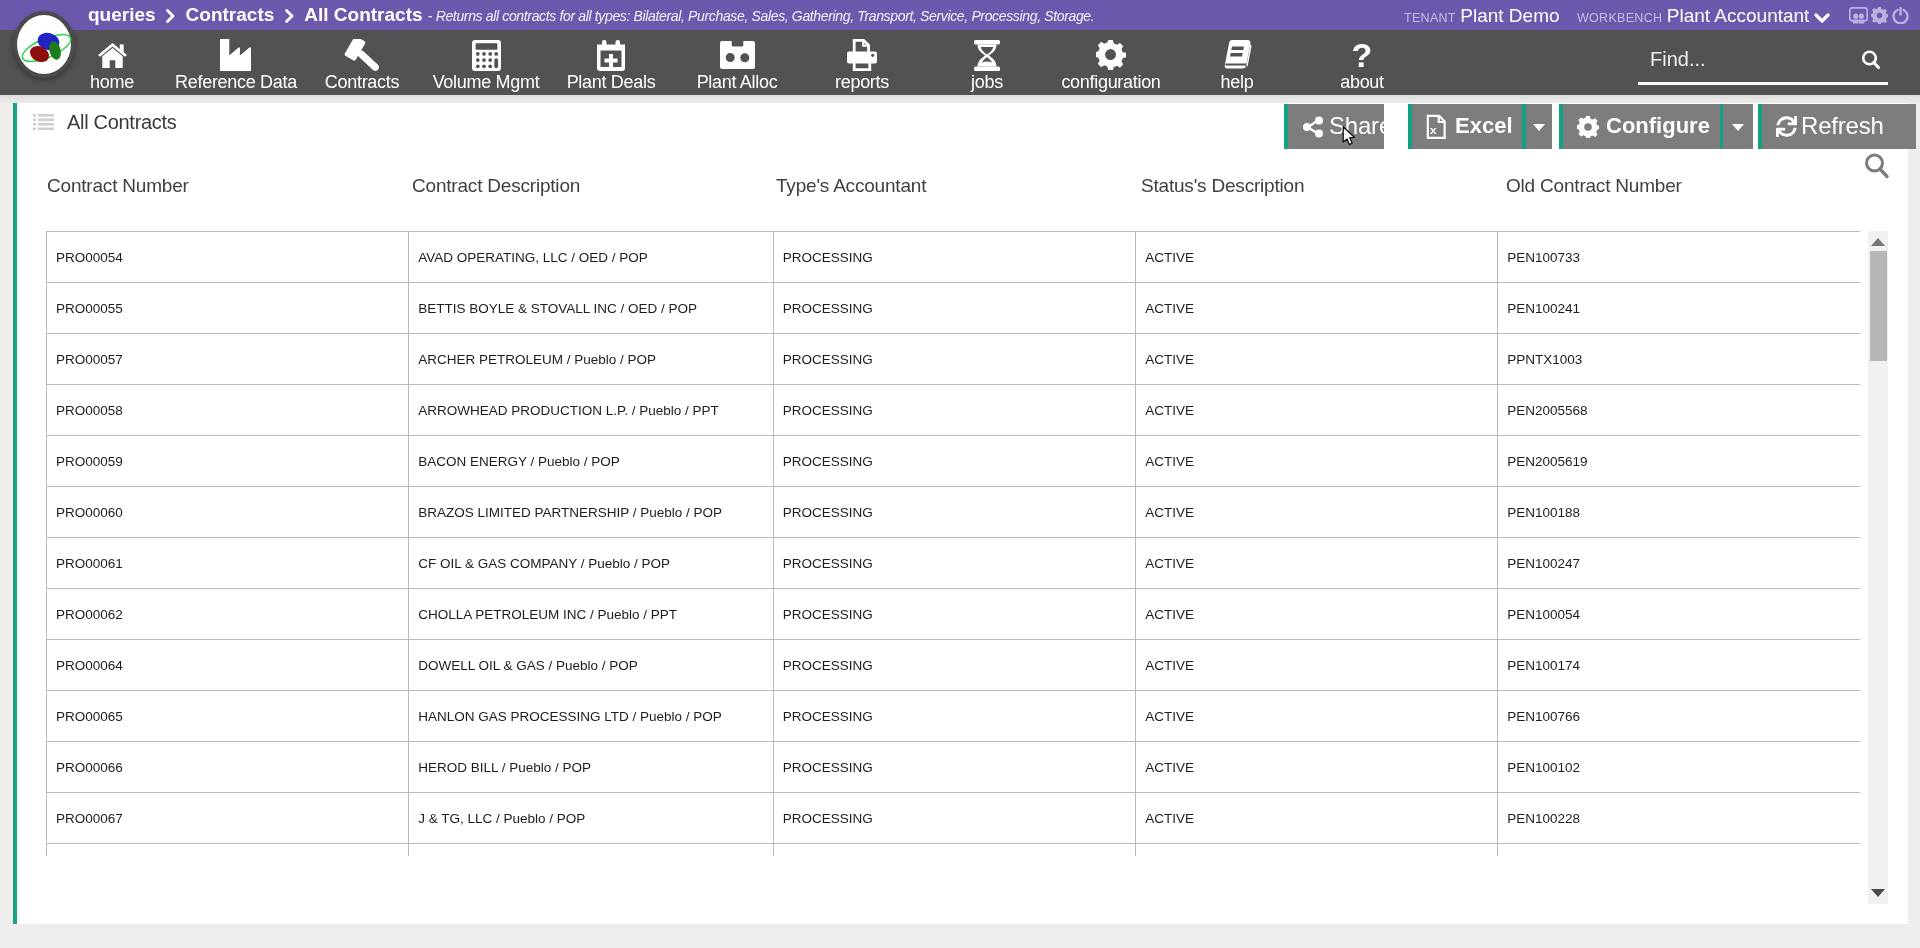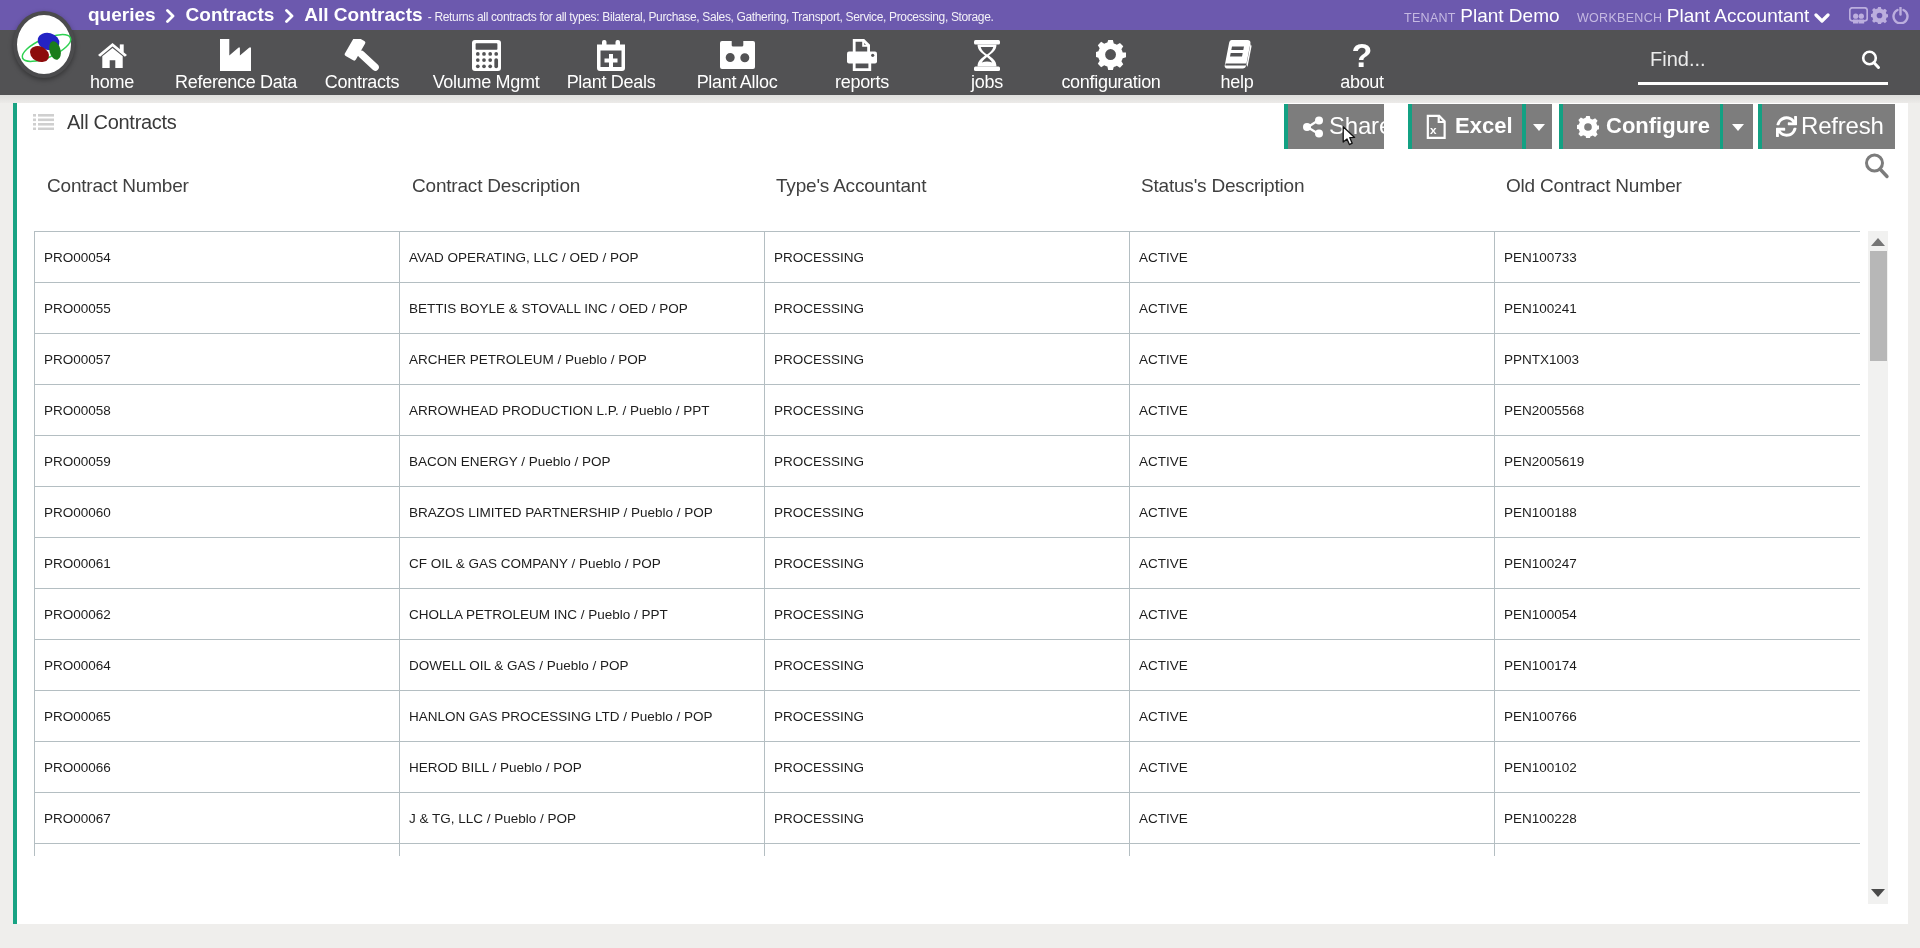--- a/index.html
+++ b/index.html
@@ -4,21 +4,21 @@
 <style>
 * { margin:0; padding:0; box-sizing:border-box; }
 html,body { width:1920px; height:948px; overflow:hidden; background:#efeeec;
   font-family:"Liberation Sans", sans-serif; }
 .abs { position:absolute; }
 
 #topbar { position:absolute; left:0; top:0; width:1920px; height:30px; background:#6c59ae; }
 #crumb { position:absolute; left:88px; top:0; height:30px; line-height:30px; color:#fff; font-size:19px; white-space:nowrap; }
 #crumb b { font-weight:bold; font-size:19px; }
 #crumb .sep { display:inline-block; width:30px; text-align:center; }
-#crumb .desc { font-size:12px; color:#f3f1f8; letter-spacing:-0.35px; }
+#crumb .desc { font-size:14px; color:#f3f1f8; letter-spacing:-0.35px;font-style:italic; }
 #tenantbox { position:absolute; top:0; height:30px; line-height:31px; white-space:nowrap; color:#fff; }
 .smallcap { font-size:12.5px; color:#c5b9e2; letter-spacing:0.3px; }
 .bigname { font-size:19px; color:#fff; }
 
 #navbar { position:absolute; left:0; top:30px; width:1920px; height:65px; background:#525254; }
 .navitem { position:absolute; top:30px; width:130px; text-align:center; color:#fff; }
 .navitem .ic { position:absolute; left:0; right:0; top:10px; height:30px; display:flex; align-items:center; justify-content:center; }
 .navitem .lb { position:absolute; left:-16px; right:-16px; top:43px; font-size:18px; line-height:19px; letter-spacing:-0.3px; }
 #shadowband { position:absolute; left:0; top:95px; width:1920px; height:8px;
   background:linear-gradient(#dededc,#eceae8); }
@@ -31,21 +31,21 @@
   color:#fff; }
 .gbtn .txt { font-size:24px; letter-spacing:-0.2px; }
 .gbtn .txt.bld { font-size:22px; font-weight:bold; letter-spacing:0; }
 .caret { position:absolute; top:104px; height:45px; background:#7d7d7d; }
 .caret:after { content:""; position:absolute; left:50%; top:50%; margin-left:-6px; margin-top:-3px;
   border-left:6px solid transparent; border-right:6px solid transparent; border-top:7px solid #fff; }
 
 #thead { position:absolute; top:175px; left:0; width:1920px; font-size:19px; color:#404040; letter-spacing:-0.2px; }
 #thead span { position:absolute; white-space:nowrap; }
 #tbody { position:absolute; left:34px; top:231px; width:1826px; height:673px; overflow:hidden; }
-table { border-collapse:collapse; table-layout:fixed; }
+table { border-collapse:collapse; table-layout:fixed;margin-left:12px; }
 td { border:1px solid #b4bec2; border-right:none; height:51px; font-size:13.5px; color:#1d1d1d;
   padding:0 0 0 9px; white-space:nowrap; overflow:hidden; }
 td.c5 { width:365px; }
 tr.partial td { border-bottom:none; height:12px; }
 
 #sbtrack { position:absolute; left:1868px; top:231px; width:20px; height:673px; background:#f1f1f0; }
 #sbthumb { position:absolute; left:2px; top:20px; width:17px; height:110px; background:#b7b7b7; }
 .sbarrow { position:absolute; left:3px; width:0; height:0; border-left:7px solid transparent; border-right:7px solid transparent; }
 </style>
 </head>
@@ -256,21 +256,21 @@
   <span class="txt bld abs" style="left:43px; top:9px;">Excel</span>
 </div>
 <div class="caret" style="left:1522px; width:30px; border-left:4px solid #13a183;"></div>
 <div class="gbtn" style="left:1559px; width:189px;">
   <svg class="abs" style="left:14px; top:12px;" width="22" height="22" viewBox="0 0 30 30">
     <path fill="#fff" d="M12.6 0 h4.8 l0.9 3.6 a11.6 11.6 0 0 1 3.2 1.3 l3.2 -1.9 3.4 3.4 -1.9 3.2 a11.6 11.6 0 0 1 1.3 3.2 L31 13 v4.8 l-3.5 0.9 a11.6 11.6 0 0 1 -1.3 3.2 l1.9 3.2 -3.4 3.4 -3.2 -1.9 a11.6 11.6 0 0 1 -3.2 1.3 L17.4 31 h-4.8 l-0.9 -3.6 a11.6 11.6 0 0 1 -3.2 -1.3 l-3.2 1.9 -3.4 -3.4 1.9 -3.2 a11.6 11.6 0 0 1 -1.3 -3.2 L-1 17.4 v-4.8 l3.5 -0.9 a11.6 11.6 0 0 1 1.3 -3.2 L1.9 5.3 5.3 1.9 8.5 3.8 a11.6 11.6 0 0 1 3.2 -1.3 Z M15 9.8 a5.2 5.2 0 1 0 0 10.4 a5.2 5.2 0 1 0 0 -10.4 Z"></path>
     </svg>
   <span class="txt bld abs" style="left:43px; top:9px;">Configure</span>
 </div>
 <div class="caret" style="left:1720px; width:33px; border-left:3px solid #13a183;"></div>
-<div class="gbtn" style="left:1758px; width:137px;">
+<div class="gbtn" style="left:1758px; width:158px;">
   <svg class="abs" style="left:14px; top:12px;" width="21" height="21" viewBox="0 0 512 512">
     <path fill="#fff" d="M440.65 12.57l4 82.77A247.16 247.16 0 0 0 255.83 8C134.73 8 33.91 94.92 12.29 209.82A12 12 0 0 0 24.09 224h49.05a12 12 0 0 0 11.67-9.26 175.91 175.91 0 0 1 317-56.94l-101.46-4.86a12 12 0 0 0-12.57 12v47.41a12 12 0 0 0 12 12H500a12 12 0 0 0 12-12V12a12 12 0 0 0-12-12h-47.37a12 12 0 0 0-11.98 12.57zM255.83 432a175.61 175.61 0 0 1-146-77.8l101.8 4.87a12 12 0 0 0 12.57-12v-47.4a12 12 0 0 0-12-12H12a12 12 0 0 0-12 12V500a12 12 0 0 0 12 12h47.35a12 12 0 0 0 12-12.6l-4.15-82.57A247.17 247.17 0 0 0 256.17 504c121.11 0 221.93-86.92 243.55-201.82a12 12 0 0 0-11.8-14.18h-49.05a12 12 0 0 0-11.67 9.26A175.86 175.86 0 0 1 255.83 432z"></path>
     </svg>
   <span class="txt abs" style="left:39px; top:8px;">Refresh</span>
 </div>
 
 <svg class="abs" style="left:1863px; top:152px;" width="28" height="28" viewBox="0 0 28 28">
     <circle cx="11.5" cy="11" r="8" fill="none" stroke="#7c7c7c" stroke-width="3"></circle>
     <line x1="17" y1="17" x2="24" y2="24.5" stroke="#7c7c7c" stroke-width="3.4" stroke-linecap="round"></line>
   </svg>

